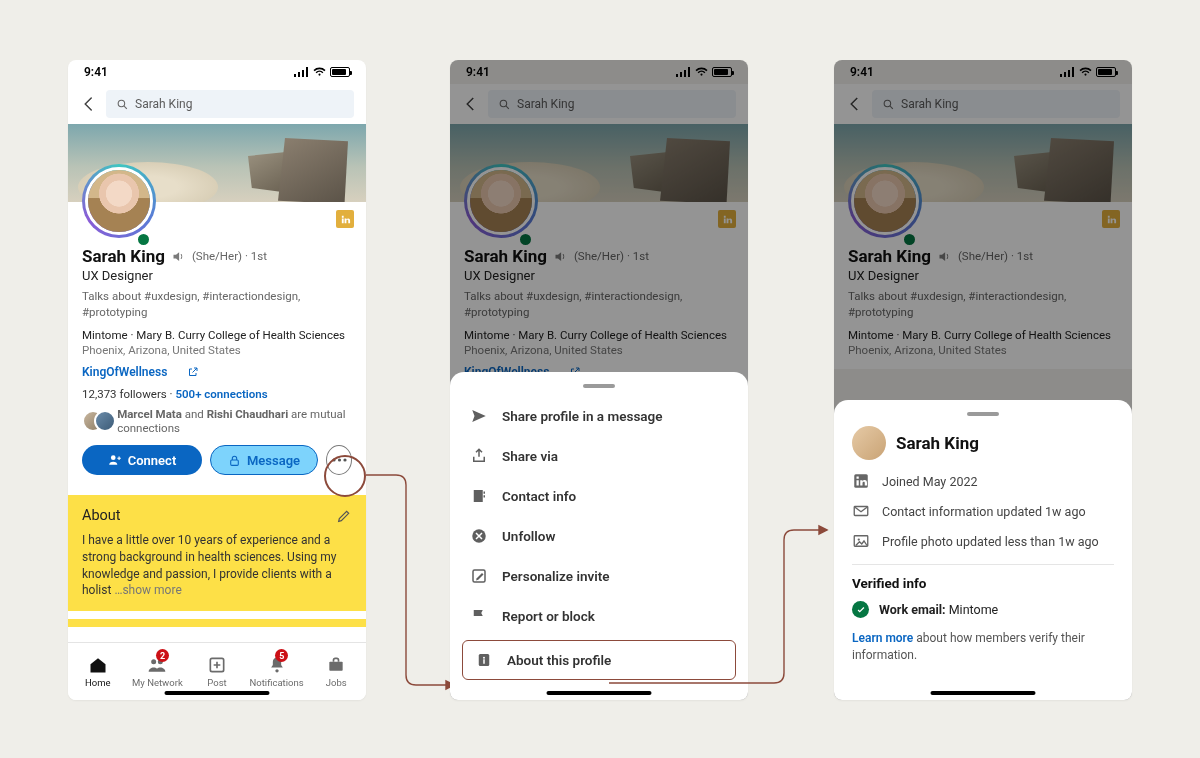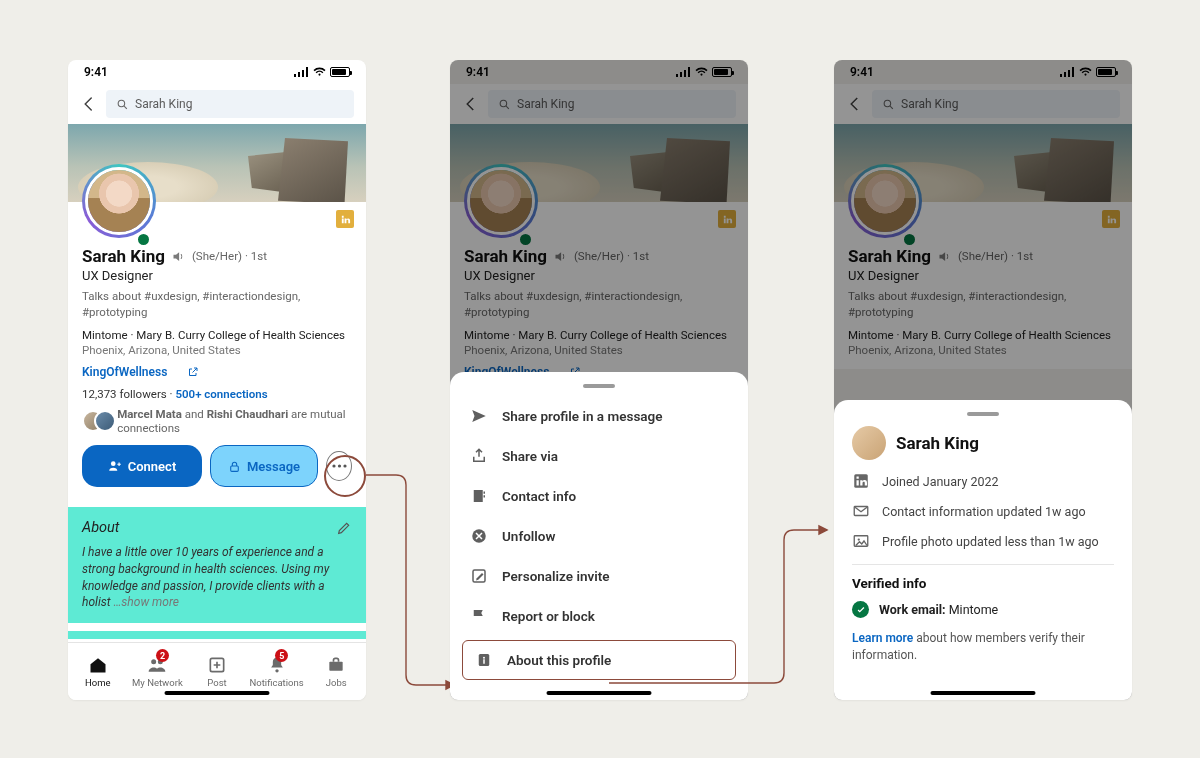--- a/index.html
+++ b/index.html
@@ -60,26 +60,26 @@
   .location{font-size:11.5px;color:#777;margin-top:1px;}
   .website{font-size:12px;color:#0a66c2;font-weight:600;margin-top:8px;display:flex;align-items:center;gap:20px;}
   .followers{font-size:11.5px;color:#333;margin-top:8px;}
   .followers .blue{color:#0a66c2;font-weight:600;}
   .mutuals{display:flex;align-items:center;gap:8px;margin-top:6px;font-size:11.5px;color:#666;}
   .mutual-avatars{position:relative;width:34px;height:22px;}
   .mavatar{width:22px;height:22px;border-radius:50%;border:2px solid #fff;position:absolute;background:linear-gradient(135deg,#c9b79f,#8c7c64);} 
   .mavatar.b{left:12px;background:linear-gradient(135deg,#6b8caa,#3c5b77);} 
 
   .cta-row{display:flex;gap:8px;margin-top:10px;align-items:center;}
-  .btn{height:42px;border-radius:15px;display:flex;align-items:center;justify-content:center;gap:6px;font-size:13px;font-weight:600;}
+  .btn{height:30px;border-radius:15px;display:flex;align-items:center;justify-content:center;gap:6px;font-size:13px;font-weight:600;}
   .btn-primary{background:#0a66c2;color:#fff;flex:0 0 120px; padding:0 14px;}
   .btn-secondary{border:1px solid #0a66c2;color:#0a66c2;background:#7dd3fc;flex:0 0 108px;padding:0 10px;}
   .btn-more{width:30px;height:30px;border-radius:50%;border:1px solid #7a7a7a;color:#555;display:flex;align-items:center;justify-content:center;}
 
-  .card{background:#5eead4;margin-top:8px;padding:12px 14px;font-style:italic;}
+  .card{background:#fde047;margin-top:8px;padding:12px 14px;}
   .about-head{display:flex;align-items:center;justify-content:space-between;}
   .about-title{font-size:14.5px;font-weight:400;color:#222;}
   .about-body{font-size:12px;color:#333;line-height:1.4;margin-top:8px;}
   .show-more{color:#777;margin-top:27px;}
 
   
   .tabbar{position:absolute;bottom:0;left:0;right:0;height:58px;background:#fff;border-top:1px solid #e4e4e4;display:flex;}
   .tab{flex:1;display:flex;flex-direction:column;align-items:center;justify-content:center;gap:2px;font-size:9.5px;color:#6b6b6b;position:relative;}
   .tab.active{color:#111;}
   .tab svg{width:20px;height:20px;}
@@ -473,21 +473,21 @@
     <div class="grip3"></div>
     <div class="s3-head">
       <div class="s3-avatar"></div>
       <div class="s3-name">Sarah King</div>
     </div>
     <div class="s3-row">
       <svg class="ic" viewBox="0 0 24 24">
             <rect x="3" y="3" width="18" height="18" rx="2" fill="#666"></rect>
             <path fill="#fff" d="M6 6h3v3H6zM6 11h3v7H6zM11 11h3v1.5c.6-1 1.6-1.7 3-1.7 2.2 0 3 1.5 3 3.7V18h-3v-3.5c0-1-.4-1.6-1.3-1.6-1 0-1.7.8-1.7 1.8V18h-3z"></path>
           </svg>
-      <span>Joined January 2022</span>
+      <span>Joined May 2022</span>
     </div>
     <div class="s3-row">
       <svg class="ic" viewBox="0 0 24 24">
             <rect x="3" y="6" width="18" height="12" rx="1" fill="none" stroke="#666" stroke-width="1.8"></rect>
             <path d="M4 7l8 6 8-6" fill="none" stroke="#666" stroke-width="1.8"></path>
           </svg>
       <span>Contact information updated 1w ago</span>
     </div>
     <div class="s3-row">
       <svg class="ic" viewBox="0 0 24 24">

